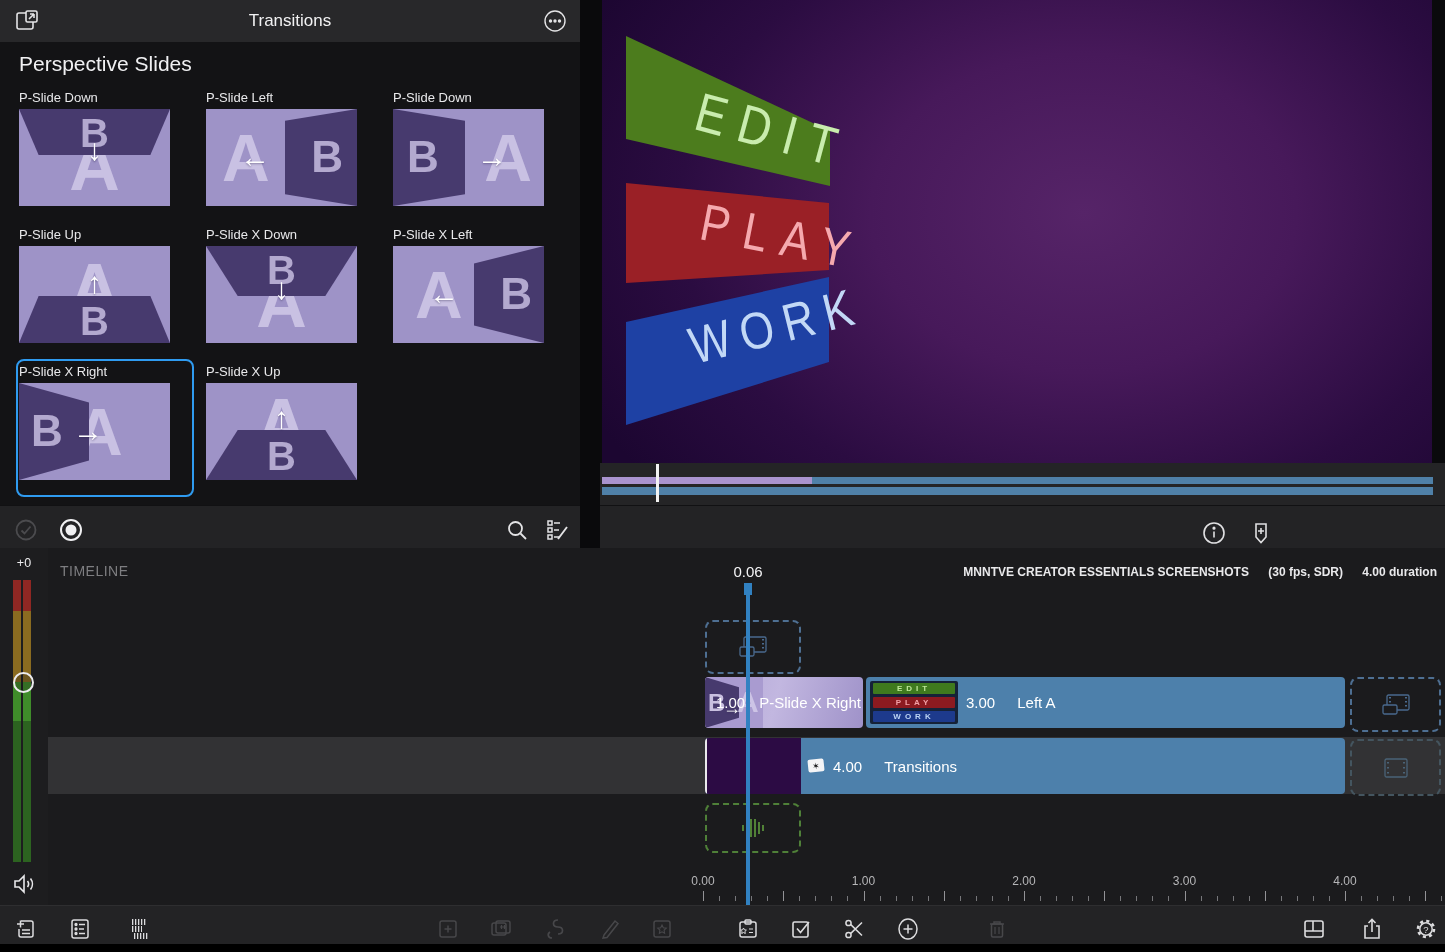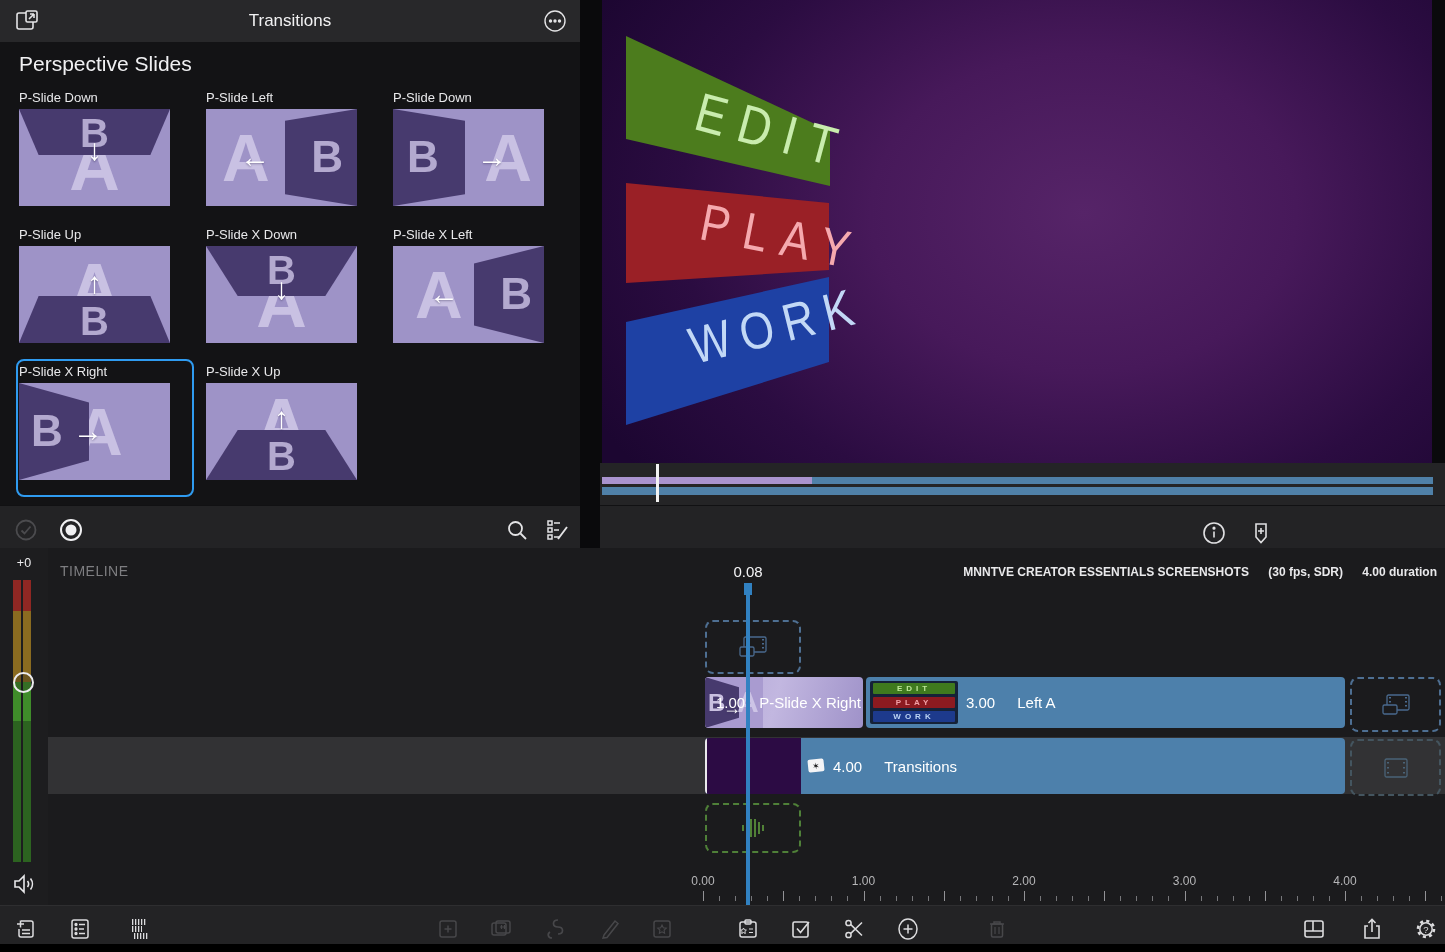--- a/index.html
+++ b/index.html
@@ -310,21 +310,21 @@
       <div class="abs" style="left:11px;top:324px;">
         <svg width="26" height="24" viewBox="0 0 26 24" fill="none" stroke="#e8e8ea" stroke-width="1.6">
           <path d="M4 9 h4 l5 -5 v16 l-5 -5 h-4 z"></path>
           <path d="M16.5 9 a5 5 0 0 1 0 6"></path>
             <path d="M19.5 6.5 a9 9 0 0 1 0 11"></path>
         </svg>
       </div>
     </div>
 
     <div id="tlheadline" class="abs">TIMELINE</div>
-    <div id="tlpos" class="abs">0.08</div>
+    <div id="tlpos" class="abs">0.06</div>
     <div id="tlproject" class="abs">
       <span>MNNTVE CREATOR ESSENTIALS SCREENSHOTS</span>
       <span>(30 fps, SDR)</span>
       <span>4.00 duration</span>
     </div>
 
     <div class="dashbox" style="left:705px;top:72px;width:92px;height:50px;">
       <svg width="34" height="26" viewBox="0 0 34 26" fill="none" stroke="#4a6a8e" stroke-width="1.3">
         <rect x="8" y="3" width="22" height="15" rx="1.5"></rect>
         <path d="M11 5 v1.5 M11 9 v1.5 M11 13 v1.5 M27 5 v1.5 M27 9 v1.5 M27 13 v1.5" stroke-width="2"></path>

